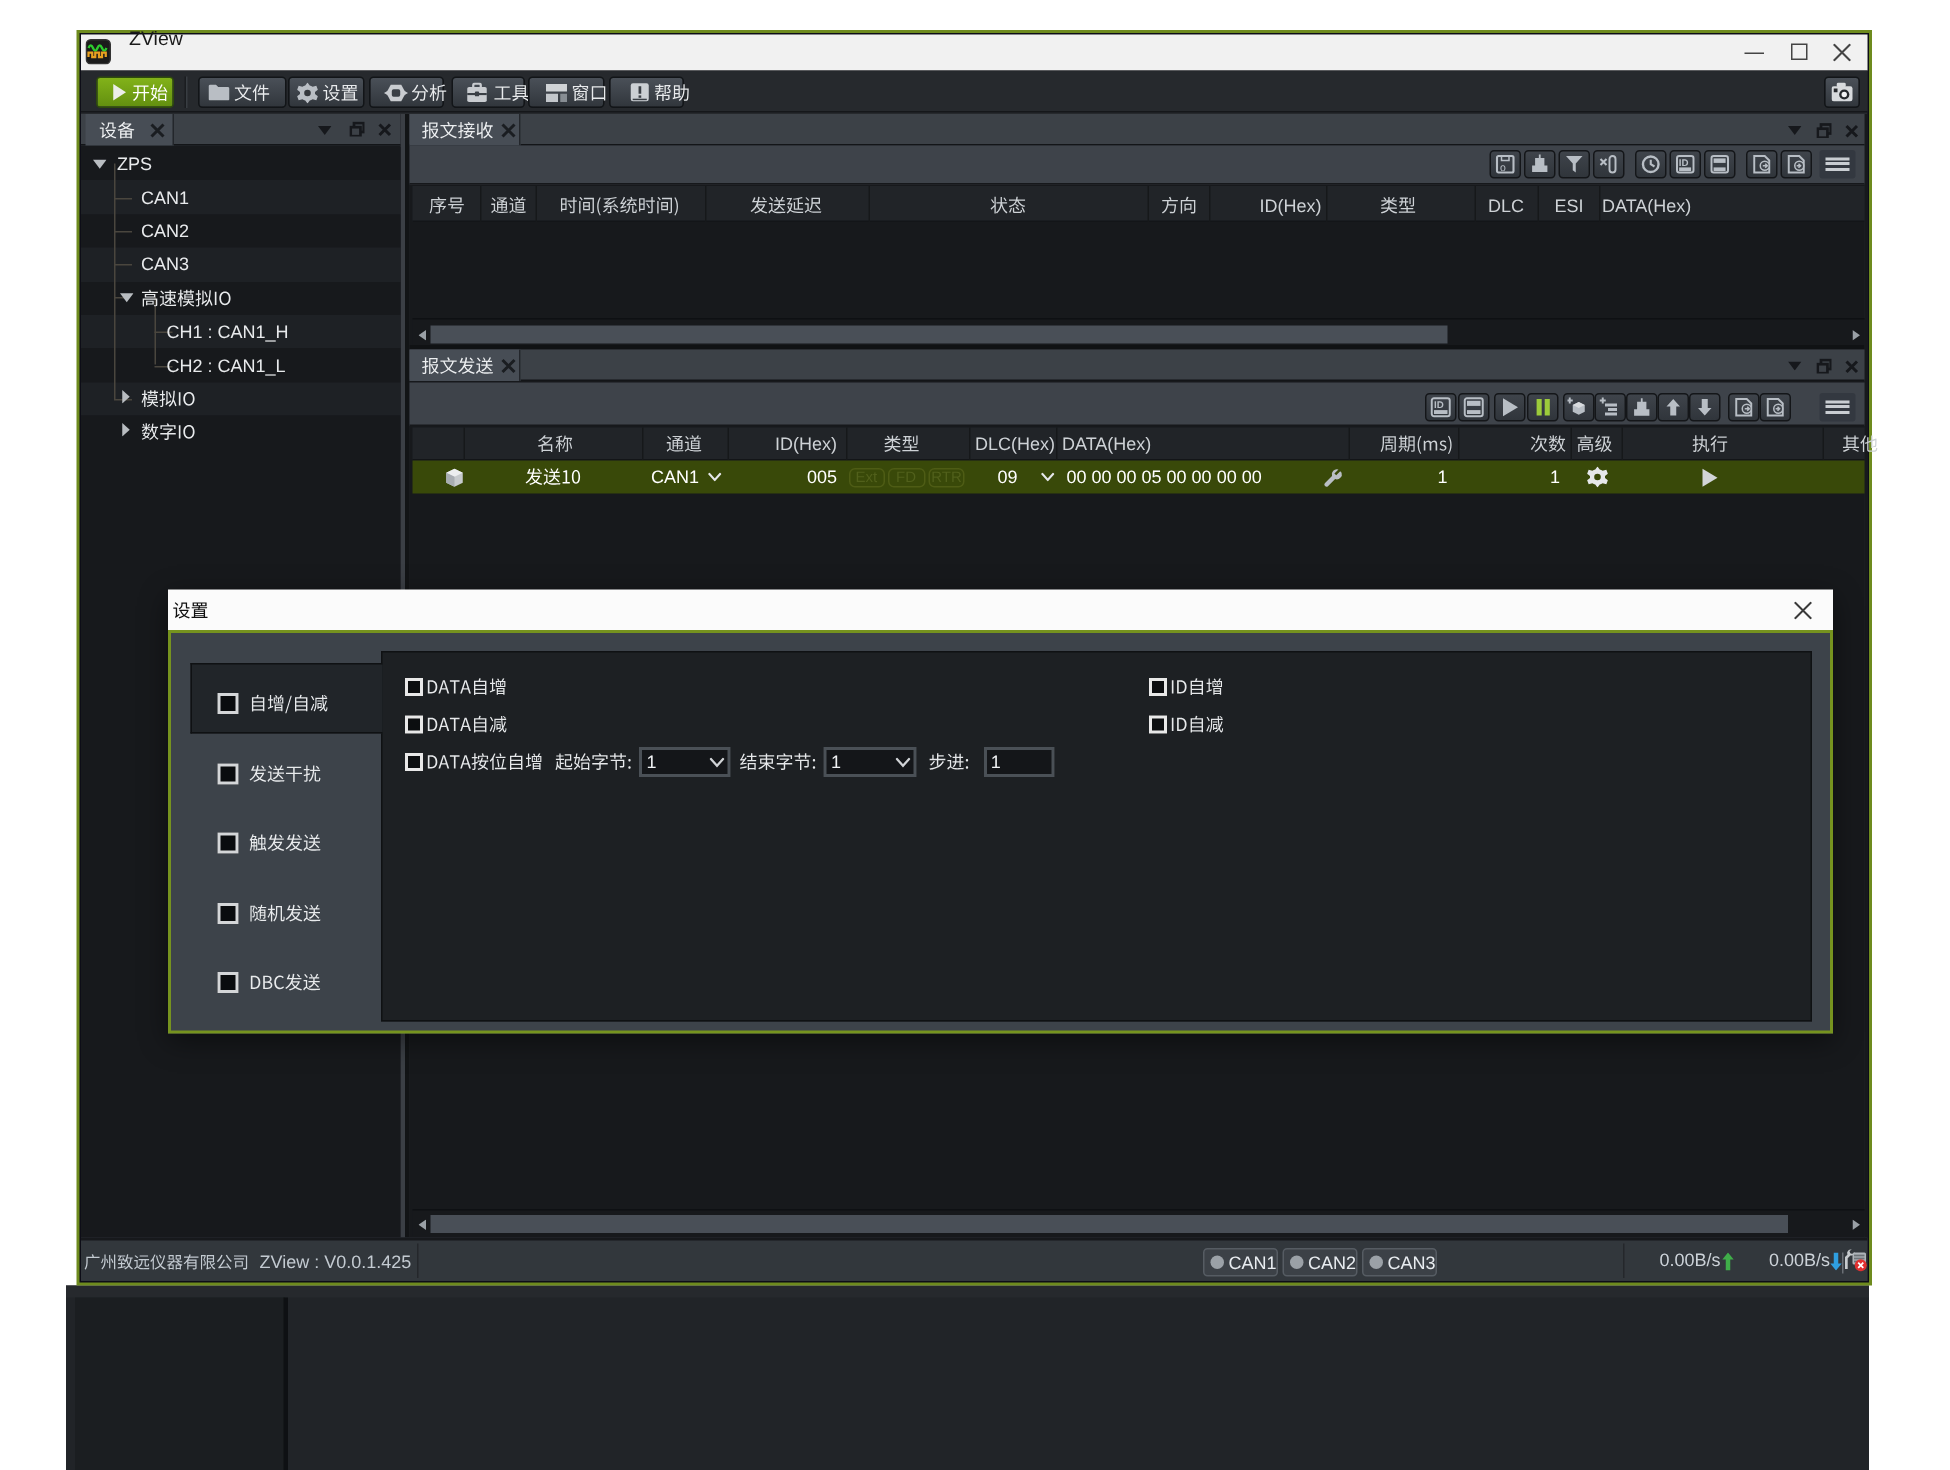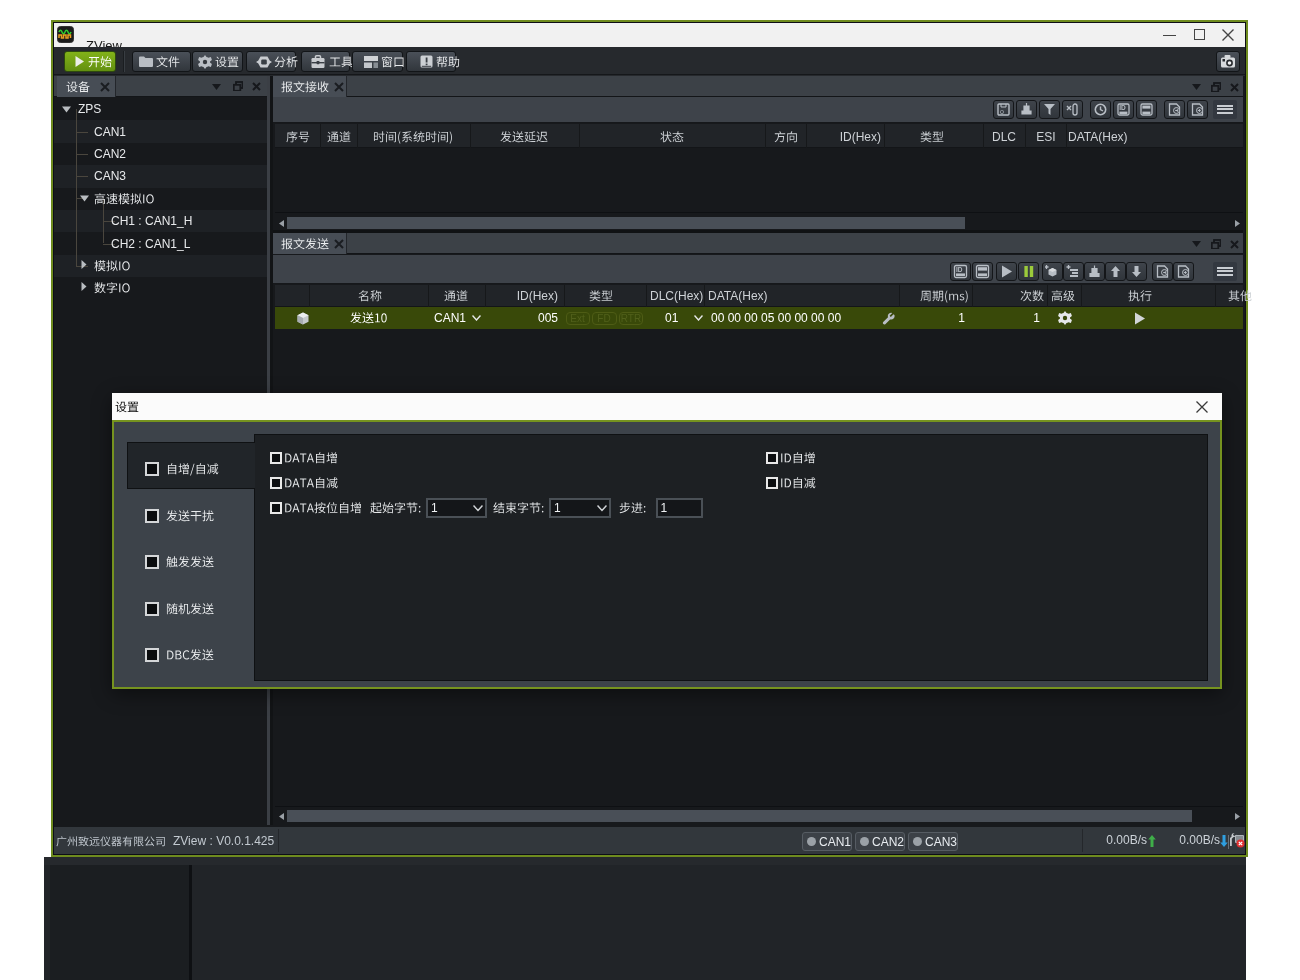--- a/index.html
+++ b/index.html
@@ -14,21 +14,21 @@
 <div class="abs" style="left:189px;top:865px;width:3px;height:115px;background:#0e1013"></div>
 <div class="abs" style="left:51px;top:20px;width:1197px;height:837px;background:#6e8b1e;"></div>
 <div class="abs" style="left:53px;top:22px;width:1193px;height:833px;background:#0d0d17"></div>
 <div class="abs" style="left:54px;top:23px;width:1191px;height:831px;background:#26292d"></div>
 <div class="abs" style="left:54px;top:23px;width:1191px;height:24px;background:#f1f1f1"></div>
 <svg class="abs" style="left:57px;top:26px" width="17" height="17">
 <rect x="0.5" y="0.5" width="16" height="16" rx="3" fill="#1b1b1b" stroke="#333"></rect>
 <path d="M2 6 Q3.5 2.5 5 6 T8 6 T11 6 T14 6" stroke="#2ecc2e" stroke-width="1.6" fill="none"></path>
 <path d="M2 12 v-3 h2.5 v3 h2 v-3 h2.5 v3 h2 v-3 h2.5 v3" stroke="#e8a020" stroke-width="1.5" fill="none"></path>
 </svg>
-<div style="position:absolute;left:86px;top:36px;font-family:'Liberation Sans',sans-serif;font-size:13px;font-weight:normal;color:#1a1a1a;white-space:nowrap;line-height:20px;letter-spacing:0;">ZView</div>
+<div style="position:absolute;left:86px;top:16px;font-family:'Liberation Sans',sans-serif;font-size:13px;font-weight:normal;color:#1a1a1a;white-space:nowrap;line-height:20px;letter-spacing:0;">ZView</div>
 <div class="abs" style="left:1163px;top:34.5px;width:13px;height:1.6px;background:#444"></div>
 <div class="abs" style="left:1194px;top:29px;width:11px;height:11px;border:1.5px solid #444"></div>
 <svg class="abs" style="left:1222px;top:29px" width="12" height="12">
       <path d="M0.5 0.5 L11.5 11.5 M11.5 0.5 L0.5 11.5" stroke="#444" stroke-width="1.4"></path>
     </svg>
 <div class="abs" style="left:54px;top:47px;width:1191px;height:28px;background:#26292d;border-bottom:1px solid #15171a"></div>
 <div class="abs" style="left:64px;top:51px;width:52px;height:21px;background:linear-gradient(#82b219,#639010);border:1px solid #2e4a0e;border-radius:3px"></div>
 <svg class="abs" style="left:73.5px;top:55px" width="11" height="13">
       <path d="M1.5 1 L10 6.5 L1.5 12 Z" fill="#eceee8"></path>
     </svg>
@@ -416,21 +416,21 @@
 <svg class="abs" style="left:472px;top:315px" width="9" height="6">
       <path d="M0.5 0.5 L4.5 5 L8.5 0.5" stroke="#e5e7e9" stroke-width="1.4" fill="none"></path>
     </svg>
 <div style="position:absolute;right:742px;top:309.0px;font-family:'Liberation Sans',sans-serif;font-size:12px;font-weight:normal;color:#ffffff;white-space:nowrap;line-height:18px;letter-spacing:0;">005</div>
 <div class="abs" style="left:565.5px;top:311.5px;width:24px;height:13px;border:1.5px solid #4e5c15;border-radius:4px"></div>
 <div style="position:absolute;left:577.5px;top:310.5px;font-family:Liberation Sans, sans-serif;font-size:10px;font-weight:normal;color:#51601b;white-space:nowrap;line-height:15px;letter-spacing:0;transform:translateX(-50%);">Ext</div>
 <div class="abs" style="left:591.5px;top:311.5px;width:25px;height:13px;border:1.5px solid #4e5c15;border-radius:4px"></div>
 <div style="position:absolute;left:604.0px;top:310.5px;font-family:'Liberation Sans',sans-serif;font-size:10px;font-weight:normal;color:#51601b;white-space:nowrap;line-height:15px;letter-spacing:0;transform:translateX(-50%);">FD</div>
 <div class="abs" style="left:619px;top:311.5px;width:24px;height:13px;border:1.5px solid #4e5c15;border-radius:4px"></div>
 <div style="position:absolute;left:631.0px;top:310.5px;font-family:'Liberation Sans',sans-serif;font-size:10px;font-weight:normal;color:#51601b;white-space:nowrap;line-height:15px;letter-spacing:0;transform:translateX(-50%);">RTR</div>
-<div style="position:absolute;left:665px;top:309.0px;font-family:'Liberation Sans',sans-serif;font-size:12px;font-weight:normal;color:#ffffff;white-space:nowrap;line-height:18px;letter-spacing:0;">01</div>
+<div style="position:absolute;left:665px;top:309.0px;font-family:'Liberation Sans',sans-serif;font-size:12px;font-weight:normal;color:#ffffff;white-space:nowrap;line-height:18px;letter-spacing:0;">09</div>
 <svg class="abs" style="left:694px;top:315px" width="9" height="6">
       <path d="M0.5 0.5 L4.5 5 L8.5 0.5" stroke="#e5e7e9" stroke-width="1.4" fill="none"></path>
     </svg>
 <div style="position:absolute;left:711px;top:309.0px;font-family:'Liberation Sans',sans-serif;font-size:12px;font-weight:normal;color:#ffffff;white-space:nowrap;line-height:18px;letter-spacing:0;">00 00 00 05 00 00 00 00</div>
 <svg class="abs" style="left:882px;top:312px" width="13" height="13">
       <path d="M11.5 2.2 L8.8 4.9 L7.6 3.7 L10.3 1 A3.4 3.4 0 0 0 6 5.3 L1.2 10.1 A1.5 1.5 0 0 0 3.3 12.2 L8.1 7.4 A3.4 3.4 0 0 0 12.4 3.1 Z" fill="#b9bec4"></path>
     </svg>
 <div style="position:absolute;right:335px;top:309.0px;font-family:'Liberation Sans',sans-serif;font-size:12px;font-weight:normal;color:#ffffff;white-space:nowrap;line-height:18px;letter-spacing:0;">1</div>
 <div style="position:absolute;right:260px;top:309.0px;font-family:'Liberation Sans',sans-serif;font-size:12px;font-weight:normal;color:#ffffff;white-space:nowrap;line-height:18px;letter-spacing:0;">1</div>
 <svg class="abs" style="left:1058px;top:311px" width="14" height="14">

